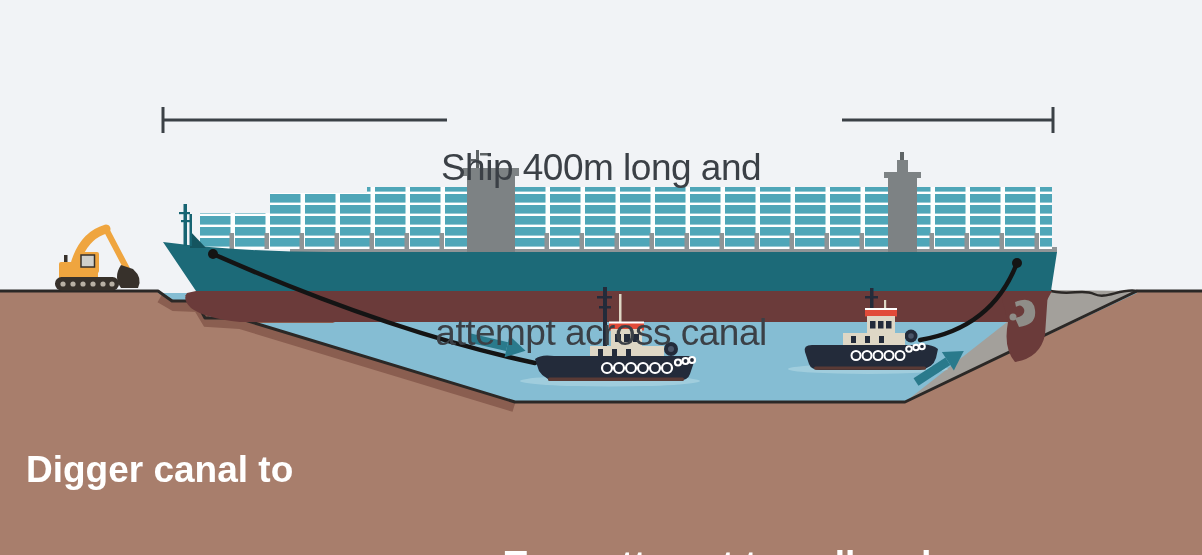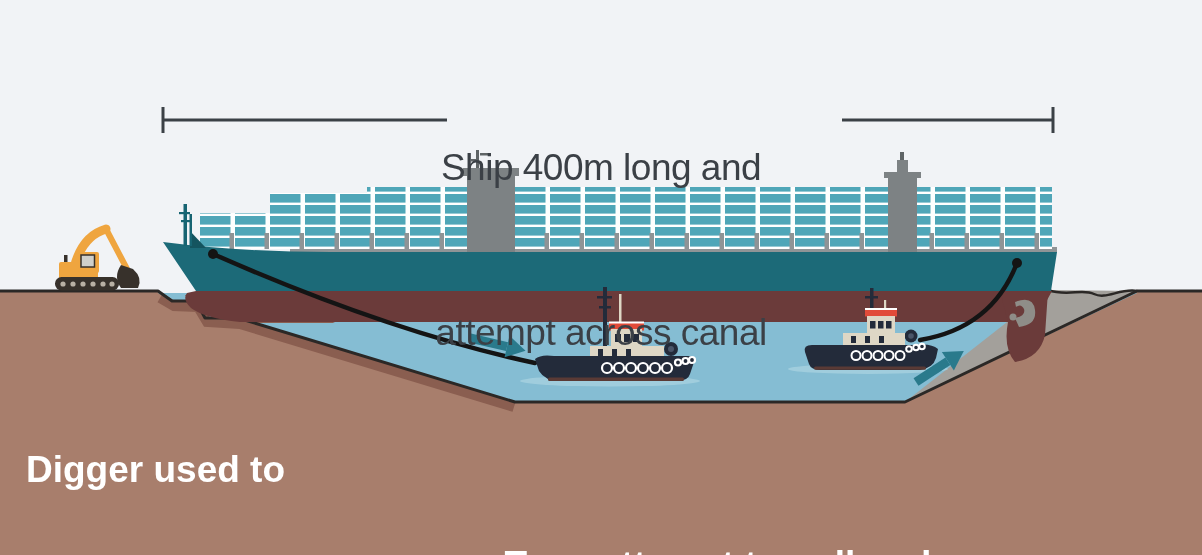--- a/index.html
+++ b/index.html
@@ -190,21 +190,21 @@
     <line x1="842" y1="120" x2="1053" y2="120"></line>
   </g>
 </svg>
 
 <div class="txt title">
   <div>Ship 400m long and</div>
   <div>attempt across canal</div>
 </div>
 
 <div class="txt label label-digger">
-  <div>Digger used to</div>
+  <div>Digger canal to</div>
   
 </div>
 
 <div class="txt label label-tugs">
   <div>Tugs attempt to pull and</div>
   
 </div>
 
 </div>
 

